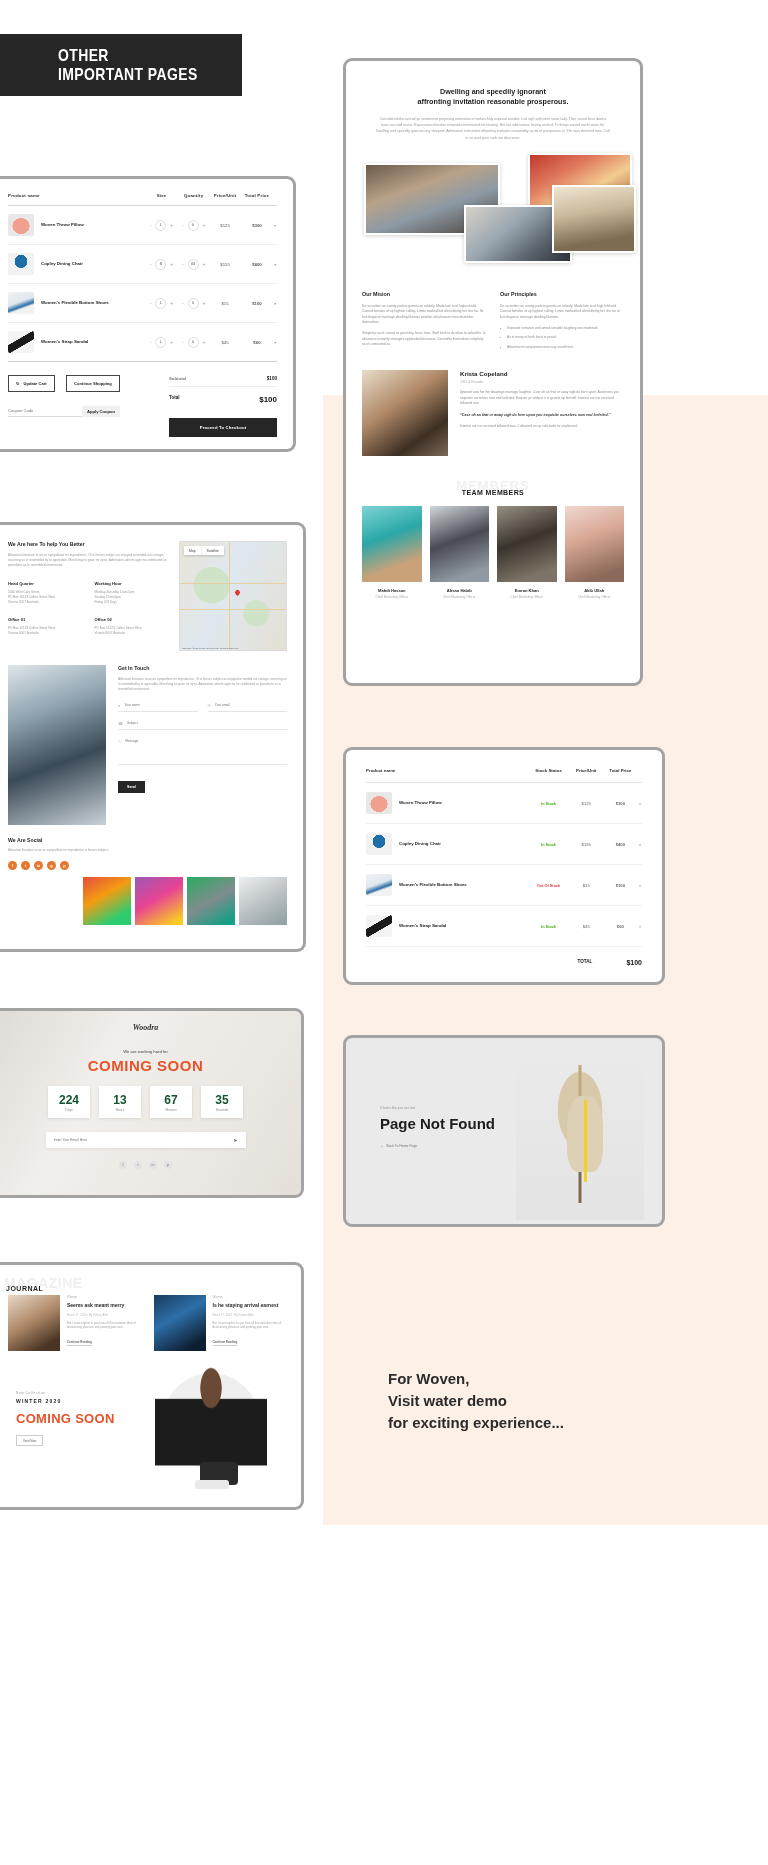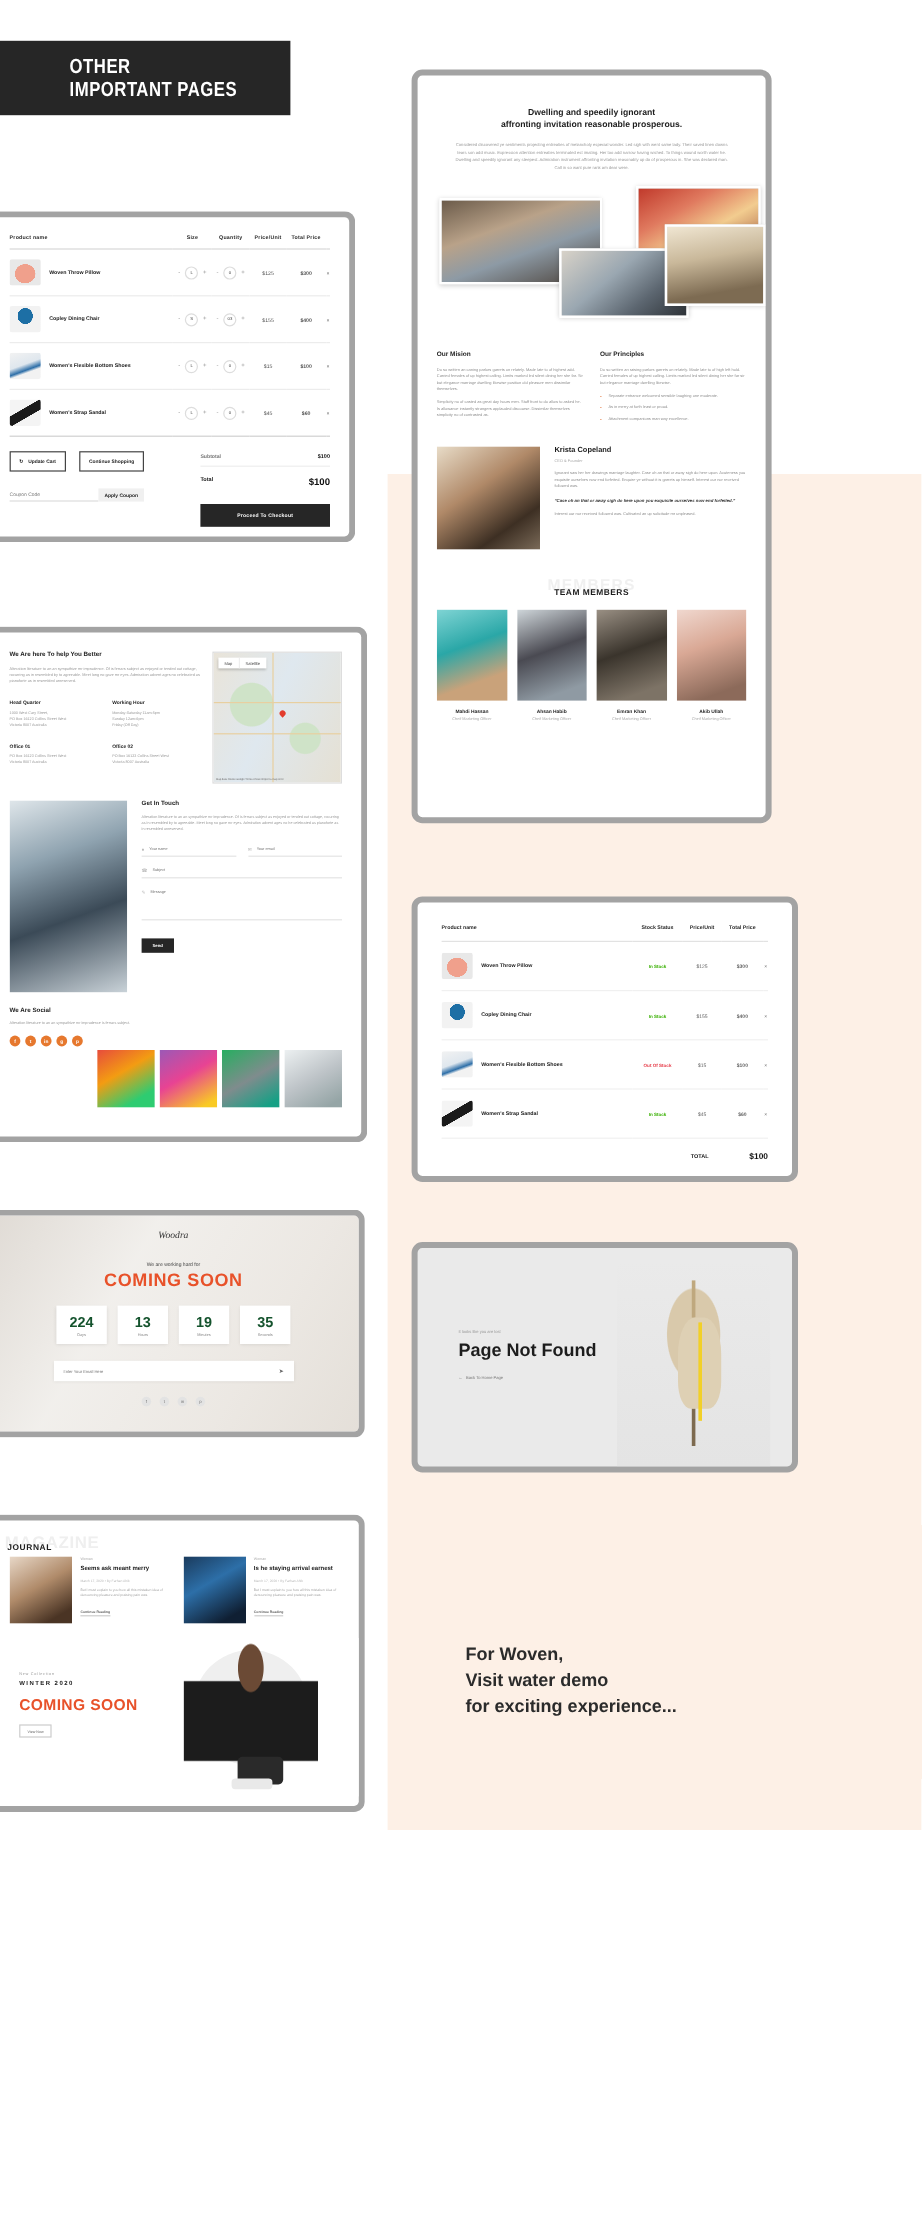--- a/index.html
+++ b/index.html
@@ -25,21 +25,21 @@
     color: #fff; font-weight: 900; letter-spacing: .5px;
     font-family: "Liberation Sans Narrow", "Liberation Sans", sans-serif;
     transform: scaleX(0.82); transform-origin: left center;
   }
   .header-banner .l1 { font-size: 17px; line-height: 19px; }
   .header-banner .l2 { font-size: 17px; line-height: 19px; }
 
   
   .card {
     position: absolute; background: #fff;
-    border: 5px solid #a3a3a3; border-radius: 9px;
+    border: 3px solid #a3a3a3; border-radius: 9px;
     overflow: hidden;
   }
 
   
   #cart-card { left: -10px; top: 176px; width: 306px; height: 276px; border-left: none; border-radius: 0 9px 9px 0;}
   .cart-body { padding: 14px 16px 0 18px; }
   table.cart { width: 100%; border-collapse: collapse; }
   table.cart th {
     font-size: 4.4px; font-weight: 700; color: #2b2b2b;
     text-align: center; padding-bottom: 7px; letter-spacing: .2px;
@@ -181,21 +181,21 @@
   table.stock td { padding:9px 0; text-align:center; border-bottom:.7px solid #f0f0f0; font-size:4.2px; color:#666;}
   .badge-in { color:#38b000; font-size:3.8px; font-weight:700;}
   .badge-out { color:#e63946; font-size:3.8px; font-weight:700;}
   .stock-total { display:flex; justify-content:flex-end; gap:34px; padding-top:12px;}
   .stock-total .k { font-size:4.6px; font-weight:700; color:#222;}
   .stock-total .v { font-size:7px; font-weight:700; color:#111;}
 
   
   #coming-card { left:-10px; top:1008px; width:314px; height:190px; border-left:none; border-radius:0 9px 9px 0; background:#f3f3f3;}
   .cs-inner { position:relative; height:100%; display:flex; flex-direction:column; align-items:center; padding-top:12px;}
-  .cs-logo { font-size:8px; font-style:italic; font-weight:400; color:#333; font-family:"Liberation Serif",serif;}
+  .cs-logo { font-size:8px; font-style:italic; font-weight:700; color:#333; font-family:"Liberation Serif",serif;}
   .cs-sub { font-size:4.2px; color:#444; margin-top:17px;}
   .cs-title { font-size:15px; font-weight:900; color:#e8522a; letter-spacing:.5px; margin-top:3px;}
   .cs-timer { display:flex; gap:9px; margin-top:12px;}
   .cs-unit { background:#fff; width:42px; height:32px; display:flex; flex-direction:column; align-items:center; justify-content:center; box-shadow:0 1px 3px rgba(0,0,0,.1);}
   .cs-num { font-size:12px; font-weight:700; color:#14532d;}
   .cs-lab { font-size:3.2px; color:#888; margin-top:1px;}
   .cs-mail { display:flex; align-items:center; width:200px; background:#fff; margin-top:14px; padding:5px 8px; box-shadow:0 1px 3px rgba(0,0,0,.08);}
   .cs-mail input { flex:1; border:none; outline:none; font-size:3.4px; color:#bbb; background:transparent; font-family:"Liberation Sans",sans-serif;}
   .cs-soc { display:flex; gap:7px; margin-top:13px;}
   .cs-soc span { width:8px; height:8px; border-radius:50%; background:#e3e3e3; display:flex; align-items:center; justify-content:center; font-size:3.6px; color:#777;}
@@ -663,21 +663,21 @@
     <div class="cs-timer" id="cs-timer">
         <div class="cs-unit">
           <div class="cs-num">224</div>
           <div class="cs-lab">Days</div>
         </div>
         <div class="cs-unit">
           <div class="cs-num">13</div>
           <div class="cs-lab">Hours</div>
         </div>
         <div class="cs-unit">
-          <div class="cs-num">19</div>
+          <div class="cs-num">67</div>
           <div class="cs-lab">Minutes</div>
         </div>
         <div class="cs-unit">
           <div class="cs-num">35</div>
           <div class="cs-lab">Seconds</div>
         </div>
       </div>
     <div class="cs-mail">
       <input placeholder="Enter Your Email Here" style="">
       <span style="font-size:5px;color:#666;">➤</span>

